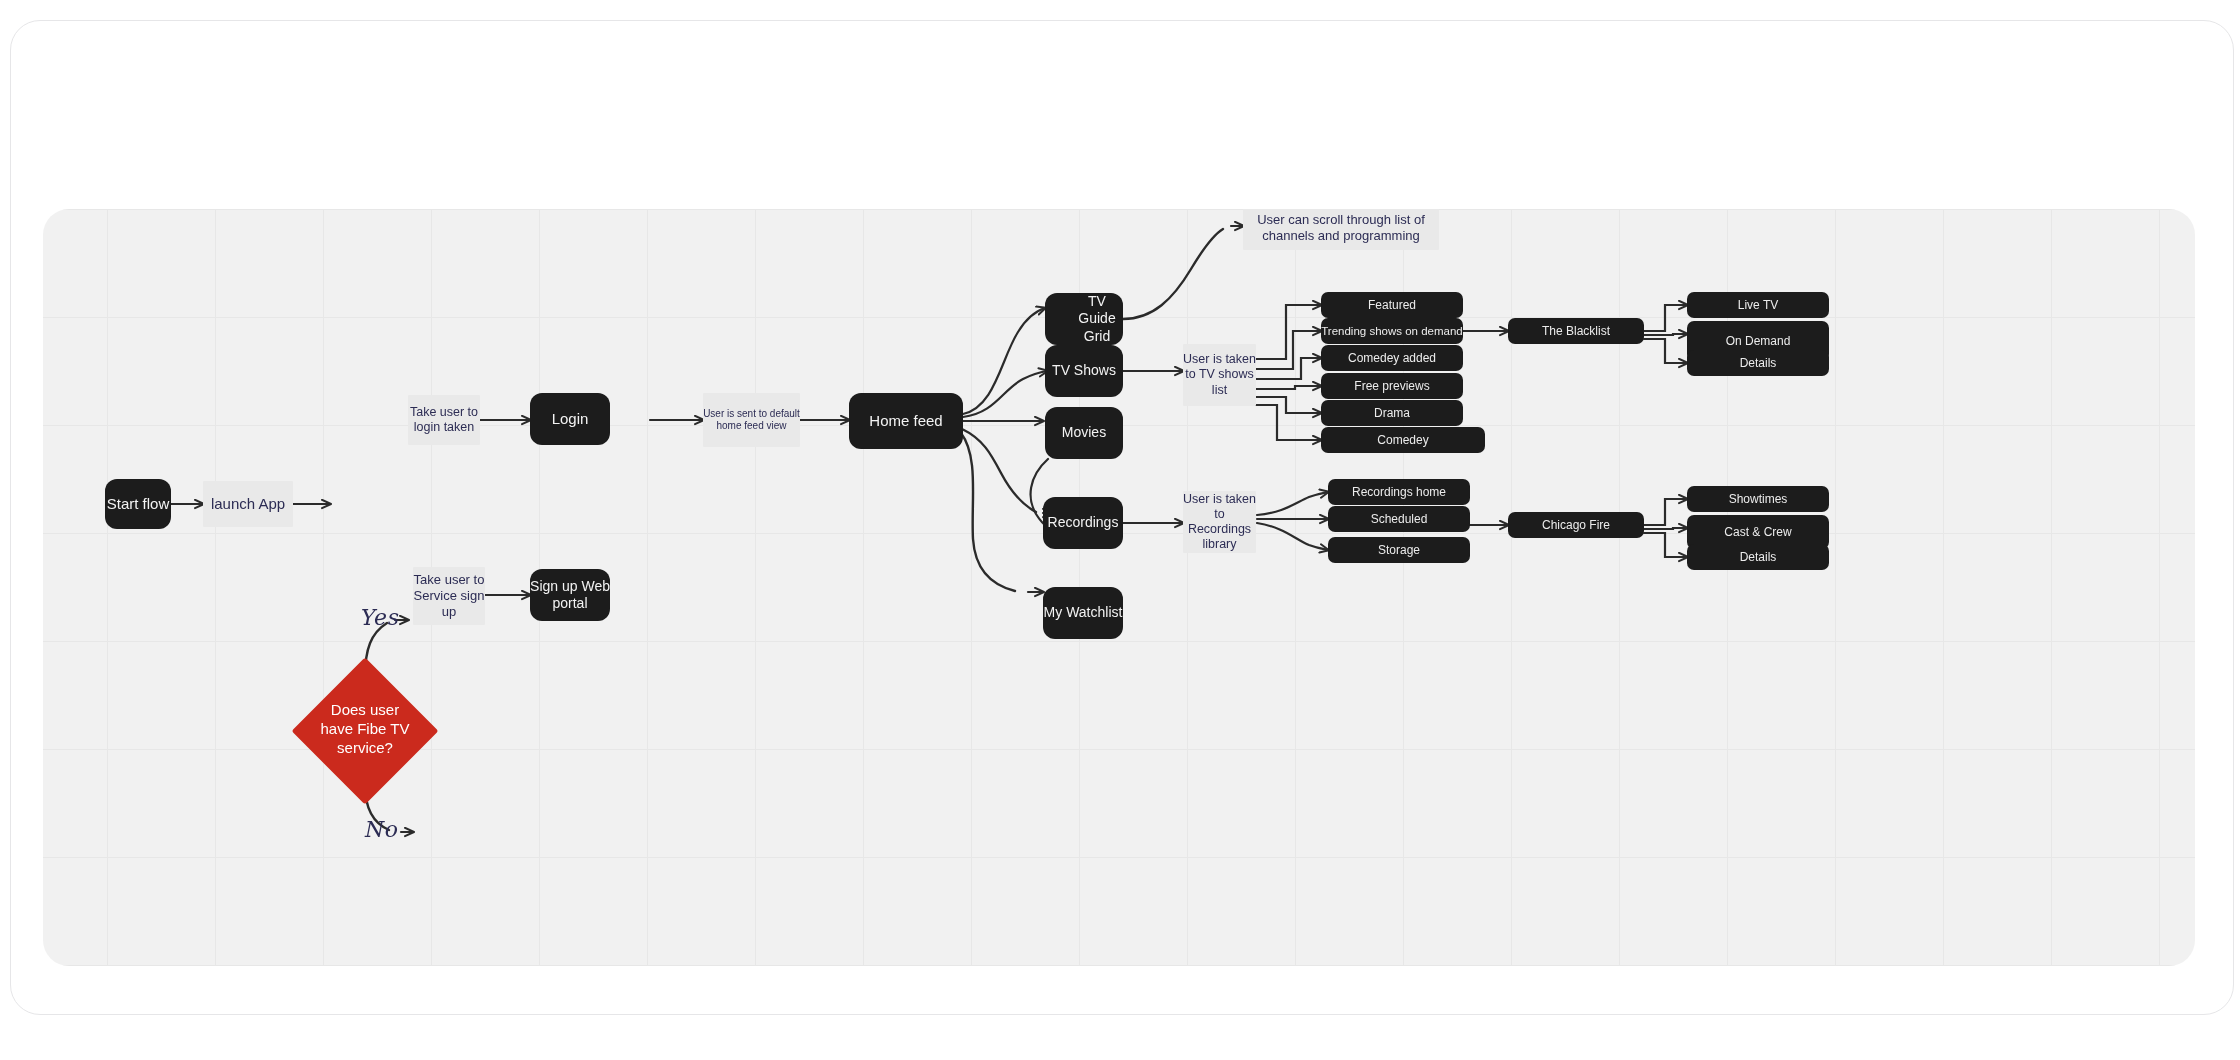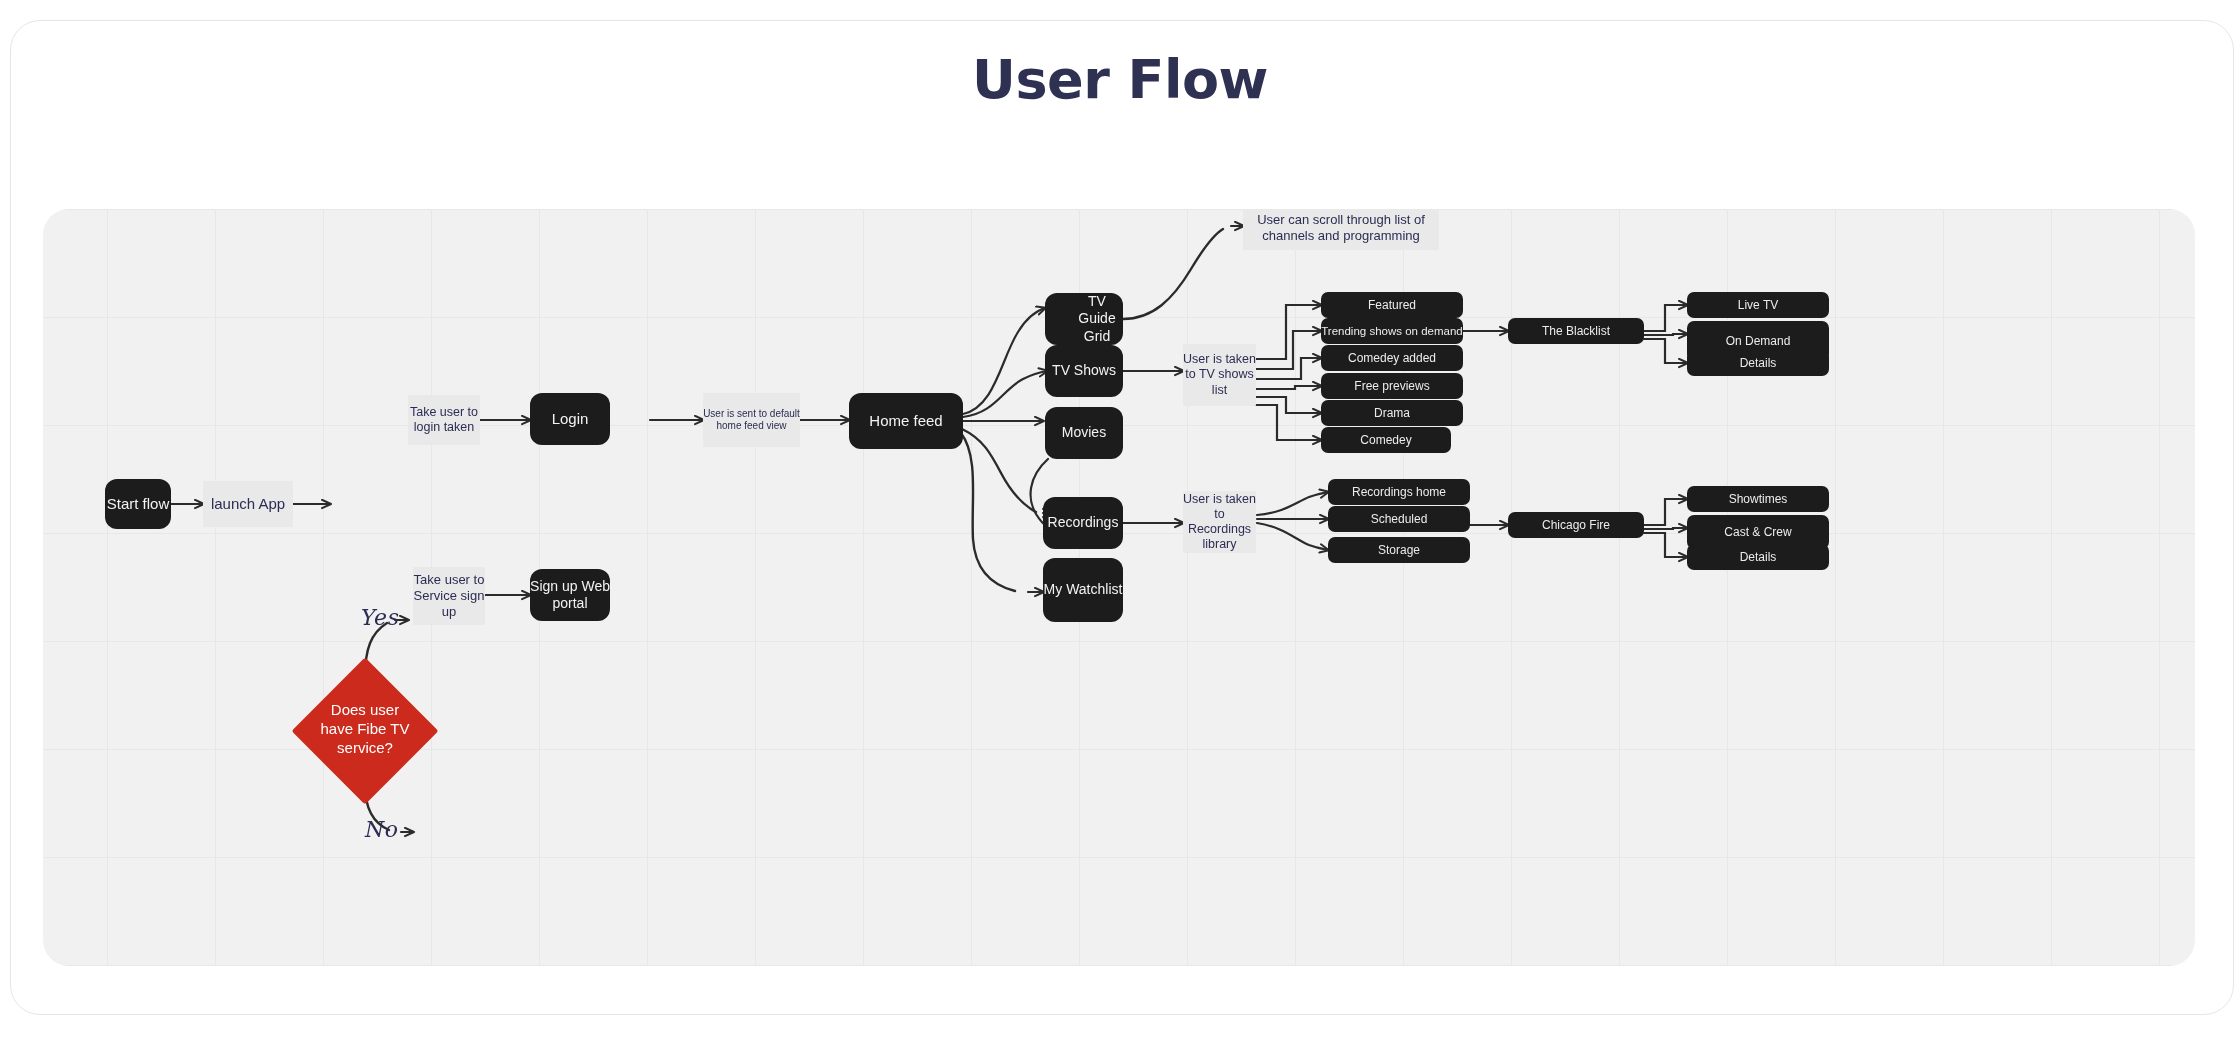--- a/index.html
+++ b/index.html
@@ -133,21 +133,20 @@
     letter-spacing: 0.5px;
   }
 </style>
 </head>
 <body>
 
 <div id="app">
 
   <div class="card"></div>
 
-  <div class="page-title">User Flow</div>
 
   <div class="canvas">
 
     <svg class="edges" viewBox="0 0 2152 757">
       <defs>
         <marker id="arw" markerWidth="11" markerHeight="11" refX="9" refY="5.2" orient="auto" markerUnits="userSpaceOnUse">
           <path d="M1,1 L10,5.2 L1,9.4" fill="none" stroke="#2b2b2b" stroke-width="2" stroke-linecap="round" stroke-linejoin="round"></path>
         </marker>
         <marker id="arwSolid" markerWidth="13" markerHeight="13" refX="11" refY="6" orient="auto" markerUnits="userSpaceOnUse">
           <path d="M1,1 L12,6 L1,11 z" fill="#2b2b2b"></path>
@@ -274,21 +273,21 @@
     </div>
 
     <div class="node dark" style="left:1002px; top:198px; width:78px; height:52px; font-size:14px;">
       <span>Movies</span>
     </div>
 
     <div class="node dark" style="left:1000px; top:288px; width:80px; height:52px; font-size:14px;">
       <span>Recordings</span>
     </div>
 
-    <div class="node dark" style="left:1000px; top:349px; width:80px; height:64px; font-size:14px;">
+    <div class="node dark" style="left:1000px; top:378px; width:80px; height:52px; font-size:14px;">
       <span>My Watchlist</span>
     </div>
 
     <div class="node note" style="left:1140px; top:135px; width:73px; height:62px; font-size:12.5px;">
       <span>User is taken to TV shows list</span>
     </div>
 
     <div class="node note" style="left:1140px; top:282px; width:73px; height:62px; font-size:12.5px;">
       <span>User is taken to Recordings library</span>
     </div>
@@ -301,21 +300,21 @@
     </div>
     <div class="node pill" style="left:1278px; top:136px; width:142px; height:26px;">
       <span>Comedey added</span>
     </div>
     <div class="node pill" style="left:1278px; top:164px; width:142px; height:26px;">
       <span>Free previews</span>
     </div>
     <div class="node pill" style="left:1278px; top:191px; width:142px; height:26px;">
       <span>Drama</span>
     </div>
-    <div class="node pill" style="left:1278px; top:218px; width:130px; height:26px;">
+    <div class="node pill" style="left:1278px; top:218px; width:164px; height:26px;">
       <span>Comedey</span>
     </div>
 
     <div class="node pill" style="left:1465px; top:109px; width:136px; height:26px;">
       <span>The Blacklist</span>
     </div>
     <div class="node pill" style="left:1644px; top:83px; width:142px; height:26px;">
       <span>Live TV</span>
     </div>
     <div class="node pill" style="left:1644px; top:112px; width:142px; height:40px;">

